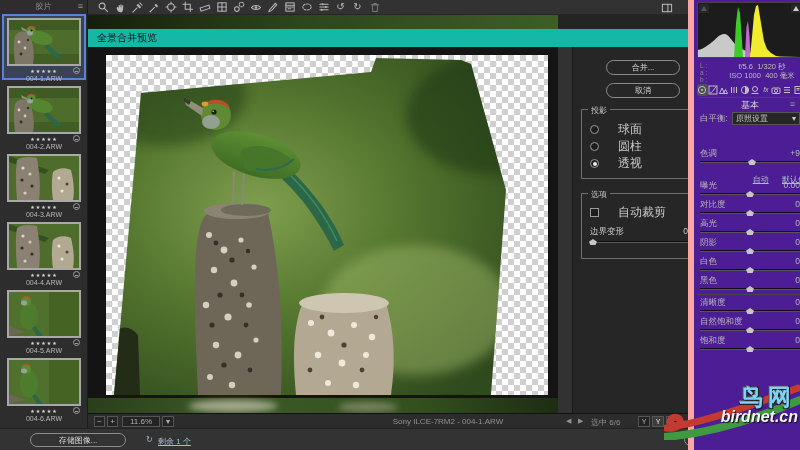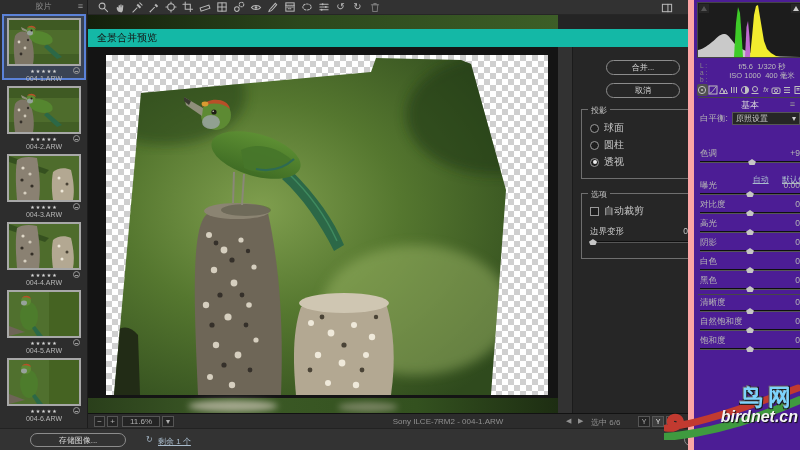--- a/index.html
+++ b/index.html
@@ -35,21 +35,21 @@
     linear-gradient(45deg,#cfcfcf 25%,transparent 25%,transparent 75%,#cfcfcf 75%);
     background-size:12px 12px;background-position:0 0,6px 6px;}
   .checker svg{position:absolute;left:0;top:0;width:442px;height:340px;}
   .dpanel{left:572px;top:47px;width:130px;height:366px;background:#262626;border-left:1px solid #1b1b1b;}
   .pill{border:1px solid #8c8c8c;border-radius:8px;color:#d6d6d6;font-size:8px;display:flex;align-items:center;justify-content:center;background:transparent;}
   .fsbox{border:1px solid #6f6f6f;position:absolute;}
   .lg{position:absolute;top:-5px;left:6px;background:#262626;padding:0 3px;font-size:8px;color:#c2c2c2;}
   .radio{width:9px;height:9px;border:1px solid #9a9a9a;border-radius:50%;background:#1e1e1e;flex:0 0 auto;}
   .radio.on::after{content:"";display:block;width:4px;height:4px;margin:1.5px;background:#ececec;border-radius:50%;}
   .cb{width:9px;height:9px;border:1px solid #9a9a9a;background:#1e1e1e;flex:0 0 auto;}
-  .optrow{display:flex;align-items:center;gap:5px;font-size:10px;color:#c8c8c8;position:absolute;left:8px;}
+  .optrow{display:flex;align-items:center;gap:19px;font-size:12px;color:#c8c8c8;position:absolute;left:8px;}
   .strack{position:relative;height:7px;}
   .strack::before{content:"";position:absolute;left:0;right:0;top:3px;height:1px;background:#0f0f0f;border-bottom:1px solid #565656;}
   .sthumb{position:absolute;top:1px;width:8px;height:6px;background:#c6c6c6;transform:translateX(-50%);
     clip-path:polygon(50% 0,100% 45%,82% 100%,18% 100%,0 45%);}
   .strip-bot{left:88px;top:398px;width:470px;height:15px;background:linear-gradient(90deg,#2a3f1b,#3c5a26 30%,#33511f 70%,#1d2d12);}
   .blob{position:absolute;border-radius:50%;filter:blur(3px);}
   
   .zoombar{left:88px;top:413px;width:600px;height:15px;background:#2c2c2c;border-top:1px solid #121212;font-size:8px;color:#909090;}
   .zbox{position:absolute;border:1px solid #555;background:#242424;color:#b0b0b0;display:flex;align-items:center;justify-content:center;}
   .bottombar{left:0;top:428px;width:800px;height:22px;background:#333;border-top:1px solid #222;}

